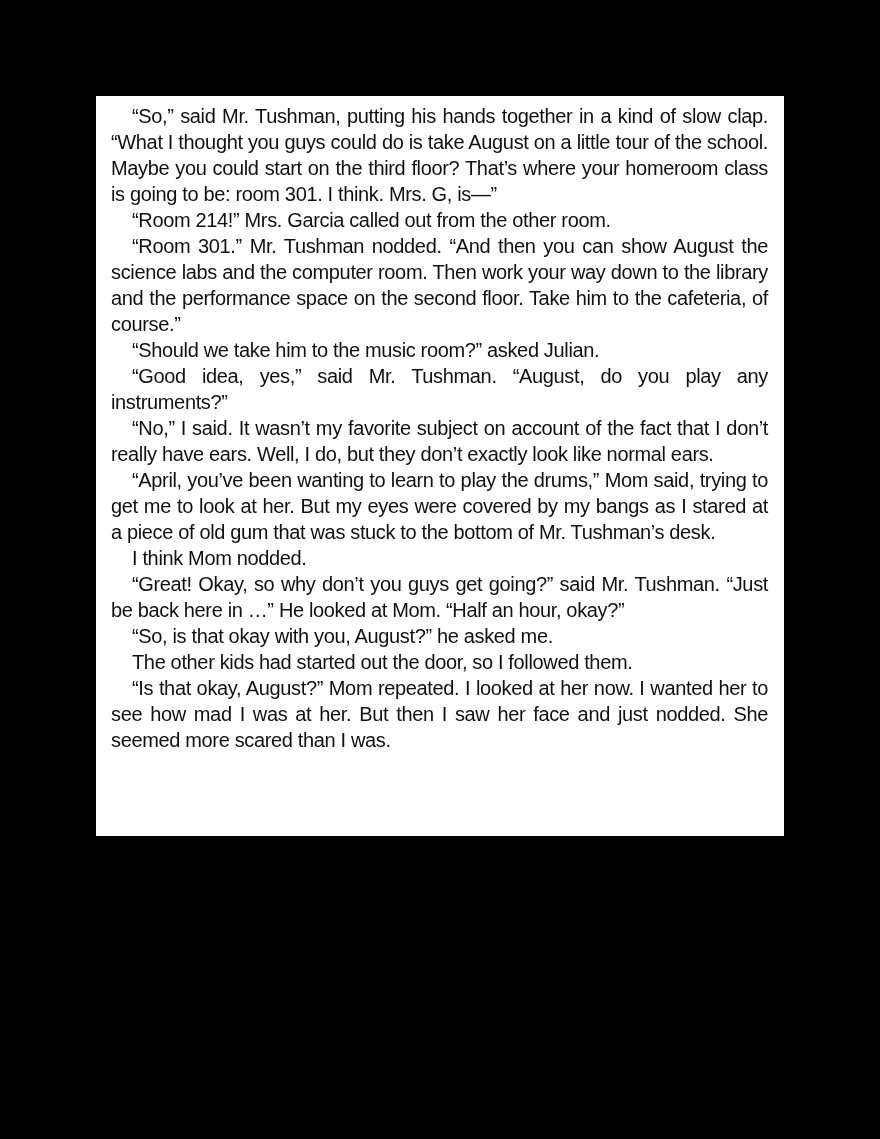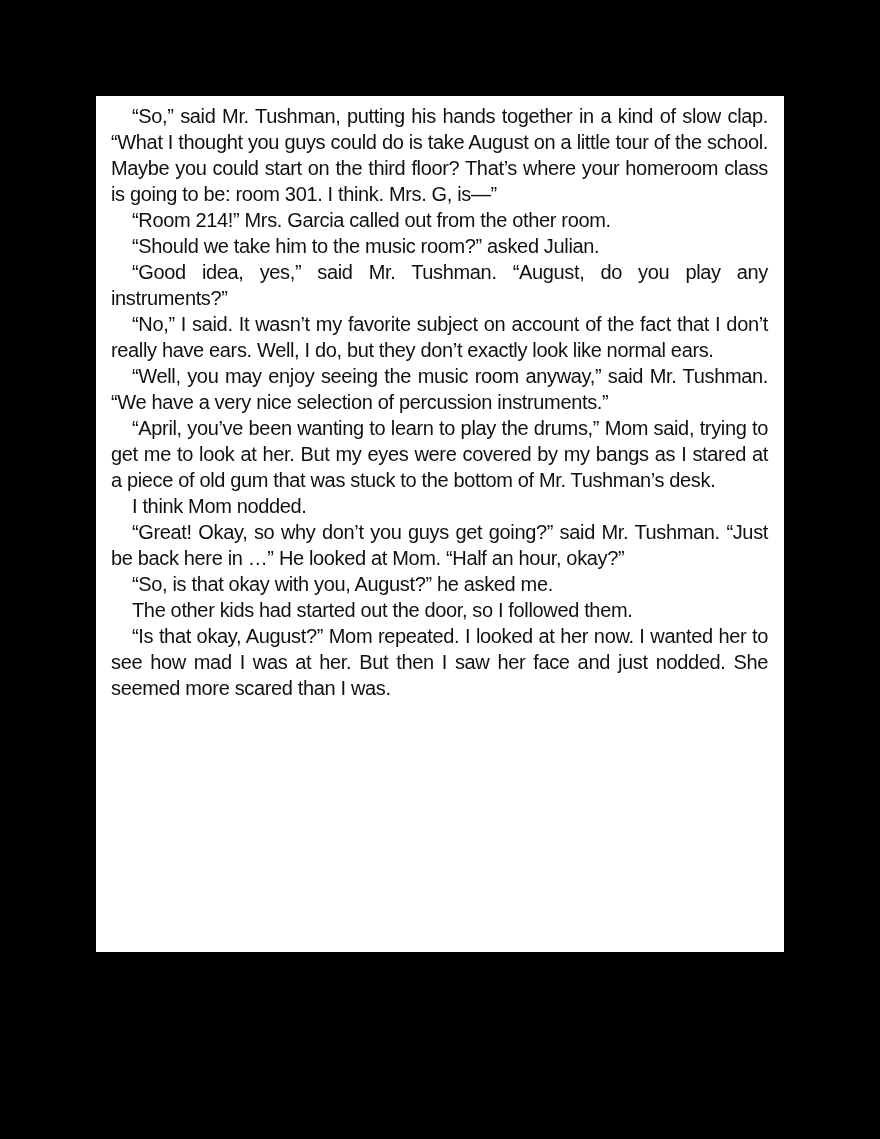--- a/index.html
+++ b/index.html
@@ -11,21 +11,21 @@
       width: 880px;
       height: 1139px;
       position: relative;
       overflow: hidden;
     }
     .page {
       position: absolute;
       left: 96px;
       top: 96px;
       width: 688px;
-      height: 856px;
+      height: 740px;
       background: #ffffff;
       box-sizing: border-box;
       padding: 7px 16px 0 15px;
     }
     .text {
       font-family: "Liberation Sans", sans-serif;
       font-size: 20px;
       line-height: 26px;
       color: #111111;
       text-align: justify;
@@ -38,24 +38,24 @@
       text-align: justify;
     }
   </style>
 </head>
 <body>
 
 <div class="page">
   <div class="text">
     <p class="para">“So,” said Mr. Tushman, putting his hands together in a kind of slow clap. “What I thought you guys could do is take August on a little tour of the school. Maybe you could start on the third floor? That’s where your homeroom class is going to be: room 301. I think. Mrs. G, is—”</p>
     <p class="para">“Room 214!” Mrs. Garcia called out from the other room.</p>
+    <p class="para">“Room 301.” Mr. Tushman nodded. “And then you can show August the science labs and the computer room. Then work your way down to the library and the performance space on the second floor. Take him to the cafeteria, of course.”</p>
     <p class="para">“Should we take him to the music room?” asked Julian.</p>
     <p class="para">“Good idea, yes,” said Mr. Tushman. “August, do you play any instruments?”</p>
     <p class="para">“No,” I said. It wasn’t my favorite subject on account of the fact that I don’t really have ears. Well, I do, but they don’t exactly look like normal ears.</p>
-    <p class="para">“Well, you may enjoy seeing the music room anyway,” said Mr. Tushman. “We have a very nice selection of percussion instruments.”</p>
     <p class="para">“April, you’ve been wanting to learn to play the drums,” Mom said, trying to get me to look at her. But my eyes were covered by my bangs as I stared at a piece of old gum that was stuck to the bottom of Mr. Tushman’s desk.</p>
     <p class="para">I think Mom nodded.</p>
     <p class="para">“Great! Okay, so why don’t you guys get going?” said Mr. Tushman. “Just be back here in …” He looked at Mom. “Half an hour, okay?”</p>
     <p class="para">“So, is that okay with you, August?” he asked me.</p>
     <p class="para">The other kids had started out the door, so I followed them.</p>
     <p class="para">“Is that okay, August?” Mom repeated. I looked at her now. I wanted her to see how mad I was at her. But then I saw her face and just nodded. She seemed more scared than I was.</p>
   </div>
 </div>
 
 </body></html>

